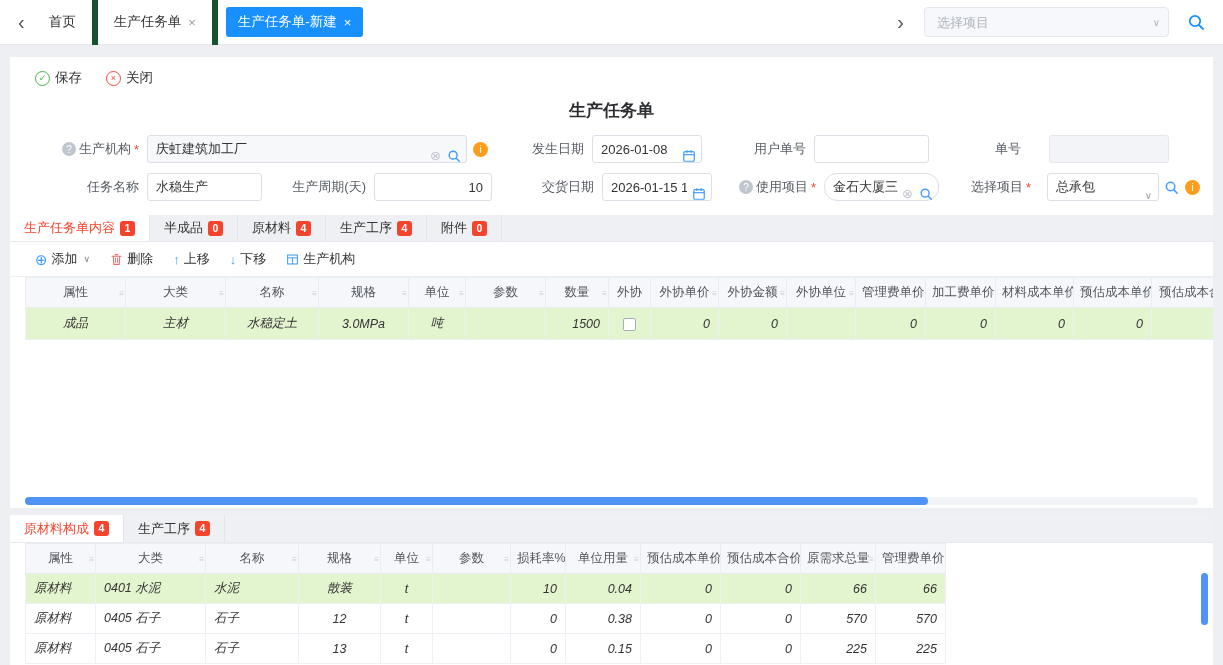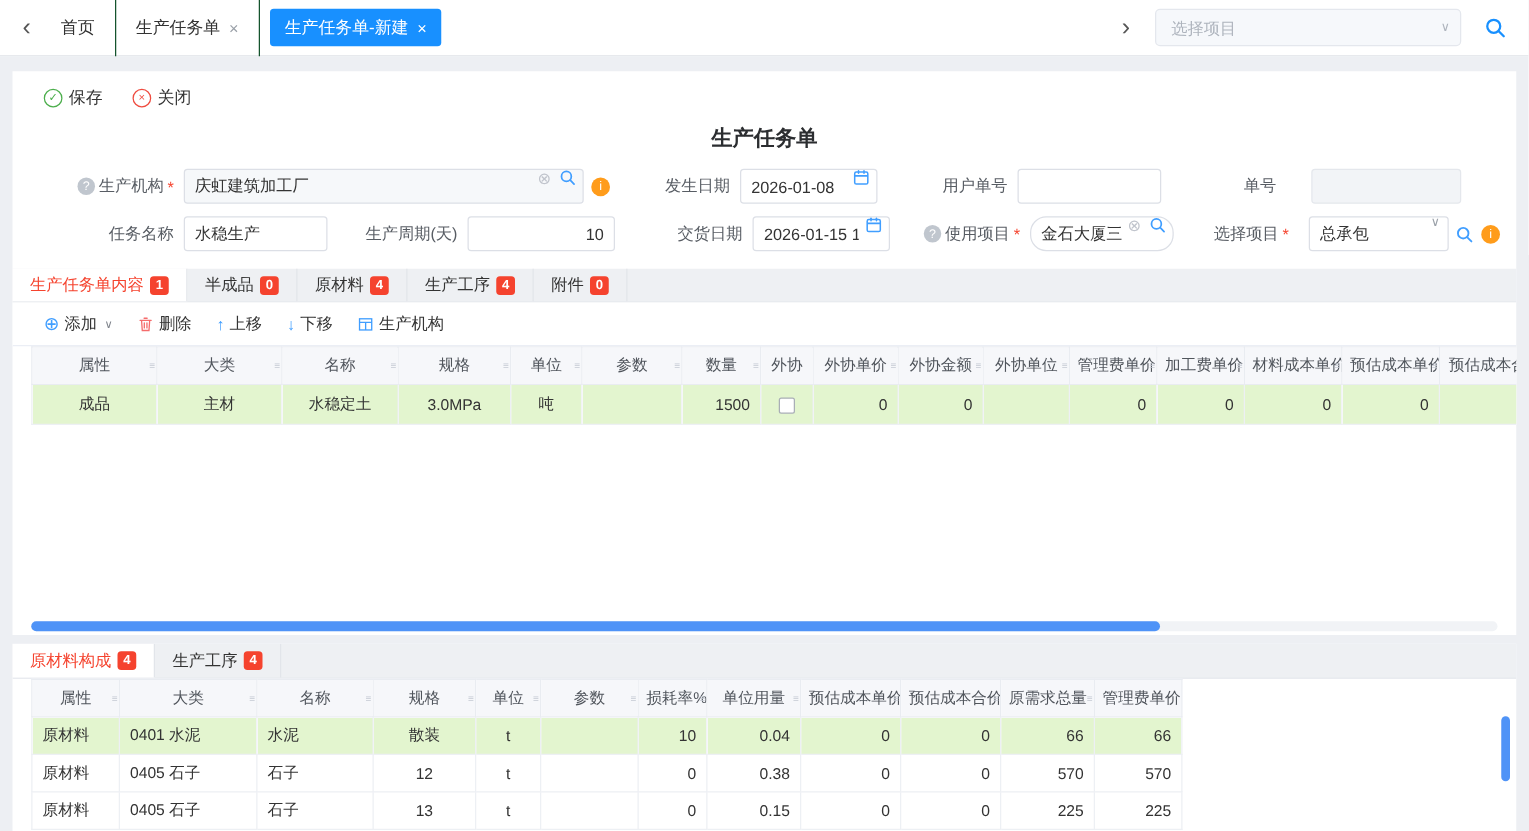--- a/index.html
+++ b/index.html
@@ -3,21 +3,21 @@
 <meta charset="utf-8">
 <style>
   * { margin:0; padding:0; box-sizing:border-box; }
   html,body { width:1223px; height:665px; }
   body { font-family:"Liberation Sans","DejaVu Sans",sans-serif; font-size:13px; color:#333; }
   .screen { position:relative; width:1223px; height:665px; background:#edeff3; overflow:hidden; }
 
   
   .topbar { display:flex; align-items:center; height:45px; background:#fff; border-bottom:1px solid #e7e9ed; padding:0 10px; }
   .nav-chev { color:#555; font-size:20px; line-height:1; padding:0 8px; cursor:pointer; user-select:none; }
-  .nav-tab { display:flex; align-items:center; gap:7px; padding:0 16px; height:45px; font-size:13.5px; color:#333; cursor:pointer; border-right:1px solid #14532d; white-space:nowrap; }
+  .nav-tab { display:flex; align-items:center; gap:7px; padding:0 16px; height:45px; font-size:13.5px; color:#333; cursor:pointer; border-right:6px solid #14532d; white-space:nowrap; }
   .nav-tab .tab-close { color:#9aa0a8; font-size:13px; }
   .nav-tab.active { background:#1890ff; color:#fff; height:30px; border-radius:3px; margin-left:8px; border-right:none; padding:0 12px; }
   .nav-tab.active .tab-close { color:#fff; }
   .tb-spacer { flex:1; }
   .project-select { position:relative; width:245px; height:30px; background:#f6f8fb; border:1px solid #e4e7ed; border-radius:4px; display:flex; align-items:center; margin:0 10px 0 12px; }
   .project-select input { border:none; outline:none; background:transparent; width:100%; padding:0 24px 0 12px; font-size:13px; color:#c2410c; }
   .project-select input::placeholder { color:#aeb4bd; }
   .chev-down { position:absolute; right:8px; color:#aeb4bd; font-size:10px; }
   .search-btn { display:inline-flex; align-items:center; padding:0 8px; cursor:pointer; }
 
@@ -35,21 +35,21 @@
 
   .doc-title { text-align:center; font-size:17px; font-weight:bold; color:#2b2d30; margin:10px 0 13px; }
 
   
   .form { padding-left:12px; }
   .frow { display:flex; align-items:center; margin-bottom:10px; height:28px; }
   .flabel { display:inline-flex; justify-content:flex-end; align-items:center; gap:3px; color:#585d64; font-size:13px; padding-right:8px; white-space:nowrap; }
   .lw1{width:125px}.lw2{width:112px}.lw3{width:110px}.lw4{width:112px}.lw5{width:100px}
   .qmark { width:14px; height:14px; border-radius:50%; background:#c0c6ce; color:#fff; font-size:10px; display:inline-flex; align-items:center; justify-content:center; flex:none; }
   .req { color:#f5432e; }
-  .iwrap { position:relative; display:inline-flex; align-items:flex-start; }
+  .iwrap { position:relative; display:inline-flex; align-items:flex-end; }
   .inp { height:28px; border:1px solid #dcdfe6; border-radius:3px; padding:0 8px; font-size:13px; color:#333; outline:none; background:#fff; width:100%; font-family:inherit; }
   .inp.gray { background:#f2f4f7; border-color:#e4e7ec; }
   .inp.soft { background:#f6f8fa; }
   .inp.num { text-align:right; }
   .in-ic { position:absolute; display:inline-flex; align-items:center; cursor:pointer; }
   .clear-ic { right:26px; color:#c0c4cc; font-size:13px; }
   .mag-ic { right:6px; }
   .cal-ic { right:6px; }
   .combo-chev { right:7px; color:#9aa0a8; font-size:10px; }
   .oinfo { width:15px; height:15px; border-radius:50%; background:#ff9c1b; color:#fff; font-size:10px; display:inline-flex; align-items:center; justify-content:center; margin-left:6px; flex:none; cursor:pointer; }
@@ -65,21 +65,21 @@
   
   .grid-toolbar { display:flex; align-items:center; gap:20px; height:35px; padding-left:25px; border-bottom:1px solid #ebeef5; background:#fff; }
   .gt-btn { display:inline-flex; align-items:center; gap:4px; color:#333; cursor:pointer; font-size:13px; }
   .gt-plus { color:#409eff; font-size:15px; line-height:1; }
   .gt-caret { color:#7d828a; font-size:9px; margin-left:2px; }
   .gt-arrow { color:#409eff; font-weight:bold; font-size:13px; }
 
   
   .grid { border-collapse:collapse; table-layout:fixed; margin-left:15px; background:#fff; }
   .grid th { background:#f6f7fa; font-weight:normal; color:#50555c; font-size:12.5px; height:30px; border:1px solid #e9ecf1; position:relative; padding:0 6px; text-align:center; overflow:hidden; white-space:nowrap; }
-  .grid td { height:32px; border:1px solid #edf0f4; font-size:12.5px; color:#333; padding:0 8px; text-align:center; overflow:hidden; white-space:nowrap; }
+  .grid td { height:32px; border:1px solid #edf0f4; font-size:12.5px; color:#333; padding:0 8px; text-align:center; overflow:hidden; white-space:nowrap;font-style:italic; }
   .detail-grid td { height:30px; }
   .col-icon { position:absolute; right:1px; top:50%; transform:translateY(-50%); font-size:8px; color:#c6cbd4; }
   .green td { background:#e3f5cf; }
   td.num { text-align:right; }
   td.lft { text-align:left; }
   .cbx { display:inline-block; width:13px; height:13px; border:1px solid #a9aeb6; border-radius:2px; background:#fff; vertical-align:middle; cursor:pointer; }
   .help-dot { display:inline-flex; width:13px; height:13px; border-radius:50%; background:#a7adb5; color:#fff; font-size:9px; align-items:center; justify-content:center; margin-left:3px; vertical-align:-2px; }
   .main-grid { width:1216px; }
   .detail-grid { width:920px; }
 

